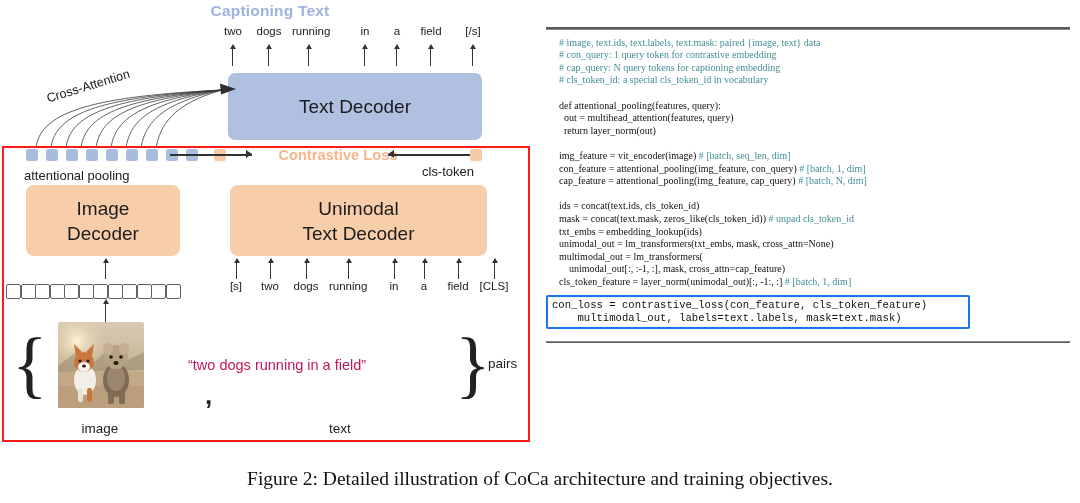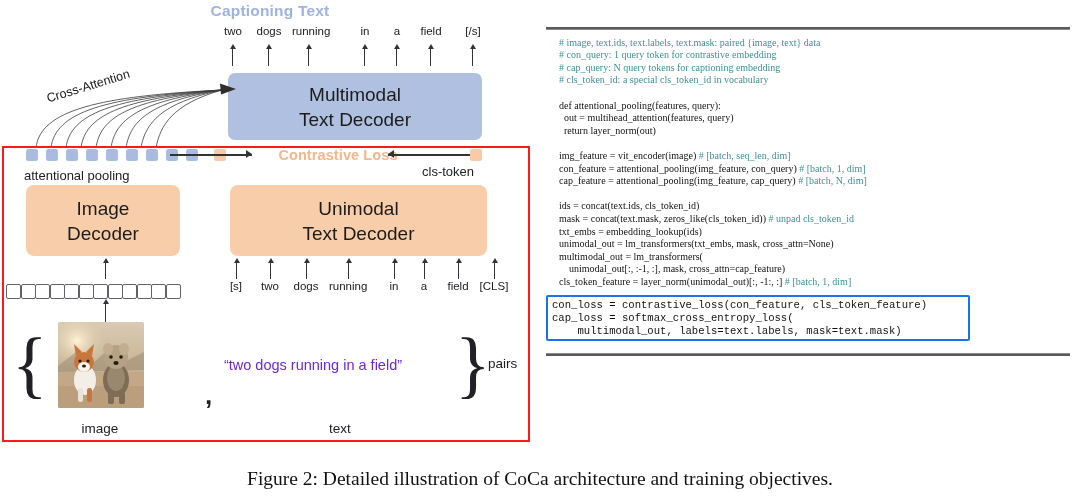--- a/index.html
+++ b/index.html
@@ -90,21 +90,21 @@
   
   #dog-photo{left:58px;top:322px;width:86px;height:86px;border-radius:2px;overflow:hidden;}
 
   
   .brace{position:absolute;color:#202124;font-weight:300;}
   #brace-left{left:12px;top:316px;font-size:74px;line-height:96px;
      font-family:"Liberation Serif",serif;}
   #brace-right{left:455px;top:316px;font-size:74px;line-height:96px;
      font-family:"Liberation Serif",serif;}
   #pairs-label{left:488px;top:356px;font-size:13.5px;color:#202124;}
-  #caption-quote{left:188px;top:357px;width:250px;text-align:center;font-size:14.5px;color:#6d28d9;}
+  #caption-quote{left:188px;top:357px;width:250px;font-size:14.5px;color:#be185d;}
   #comma-sep{left:205px;top:380px;font-size:26px;font-weight:700;color:#202124;}
   #image-label{left:60px;top:421px;width:80px;text-align:center;font-size:13.5px;}
   #text-label{left:300px;top:421px;width:80px;text-align:center;font-size:13.5px;}
 
   
   #figure-caption{
     left:0;top:468px;width:1080px;text-align:center;
     font-family:"Liberation Serif",serif;font-size:19.5px;color:#111;
   }
 
@@ -176,21 +176,20 @@
         <div class="head"></div>
         <div class="shaft" style="height:18px"></div>
       </div>
       <div class="uparrow" style="left: 246px; top: 0px; height: 22px;">
         <div class="head"></div>
         <div class="shaft" style="height:18px"></div>
       </div>
     </div>
 
   <div class="abs" id="multimodal-box">
-    <span>Multimodal</span>
     <span>Text Decoder</span>
   </div>
 
   <svg class="abs" id="cross-attention-svg" viewBox="0 0 240 90" preserveAspectRatio="none">
     <g fill="none" stroke="#3a3a3a" stroke-width="0.8">
       <path d="M36,88 C40,50 100,36 222,30"></path>
       <path d="M51,88 C55,52 105,37 222,30"></path>
       <path d="M66,88 C70,54 112,38 222,30"></path>
       <path d="M81,88 C85,56 120,39 222,30"></path>
       <path d="M96,88 C100,58 128,40 222,30"></path>
@@ -360,16 +359,16 @@
       <div class="shaft" style="height:19px"></div>
     </div>
   </div>
 
 <div class="abs" id="figure-caption">Figure 2: Detailed illustration of CoCa architecture and training objectives.</div>
 
 <div id="algorithm-panel">
   <div class="rule-thick"></div>
   <div class="rule-thin"></div>
   <div id="algorithm-code"><div><span class="cmt"># image, text.ids, text.labels, text.mask: paired {image, text} data</span></div><div><span class="cmt"># con_query: 1 query token for contrastive embedding</span></div><div><span class="cmt"># cap_query: N query tokens for captioning embedding</span></div><div><span class="cmt"># cls_token_id: a special cls_token_id in vocabulary</span></div><div>&nbsp;</div><div><span>def attentional_pooling(features, query):</span></div><div><span>  out = multihead_attention(features, query)</span></div><div><span>  return layer_norm(out)</span></div><div>&nbsp;</div><div><span>img_feature = vit_encoder(image) </span><span class="cmt"># [batch, seq_len, dim]</span></div><div><span>con_feature = attentional_pooling(img_feature, con_query) </span><span class="cmt"># [batch, 1, dim]</span></div><div><span>cap_feature = attentional_pooling(img_feature, cap_query) </span><span class="cmt"># [batch, N, dim]</span></div><div>&nbsp;</div><div><span>ids = concat(text.ids, cls_token_id)</span></div><div><span>mask = concat(text.mask, zeros_like(cls_token_id)) </span><span class="cmt"># unpad cls_token_id</span></div><div><span>txt_embs = embedding_lookup(ids)</span></div><div><span>unimodal_out = lm_transformers(txt_embs, mask, cross_attn=None)</span></div><div><span>multimodal_out = lm_transformers(</span></div><div><span>    unimodal_out[:, :-1, :], mask, cross_attn=cap_feature)</span></div><div><span>cls_token_feature = layer_norm(unimodal_out)[:, -1:, :] </span><span class="cmt"># [batch, 1, dim]</span></div></div>
-  <div id="loss-box"><div>con_loss = contrastive_loss(con_feature, cls_token_feature)</div><div>cap_loss = softmax_cross_entropy_loss(</div><div>    multimodal_out, labels=text.labels, mask=text.mask)</div></div>
+  <div id="loss-box"><div>con_loss = contrastive_loss(con_feature, cls_token_feature)</div><div>    multimodal_out, labels=text.labels, mask=text.mask)</div></div>
   <div class="rule-thin" style="margin-top:12px;"></div>
   <div class="rule-thick"></div>
 </div>
 
 </body></html>

